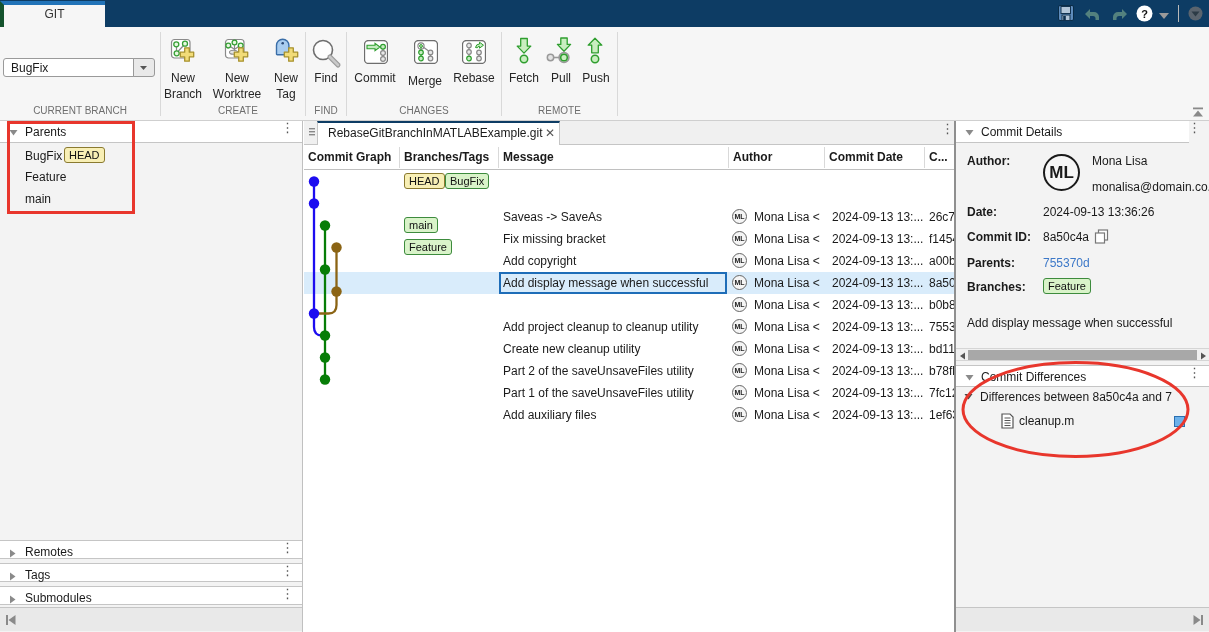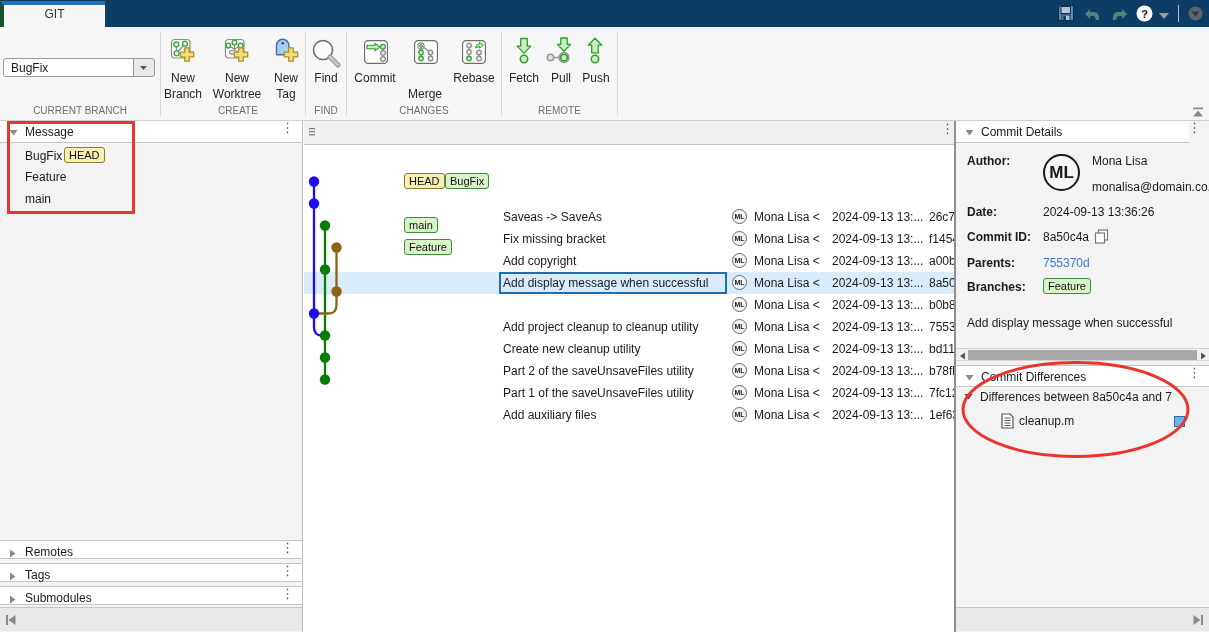--- a/index.html
+++ b/index.html
@@ -184,33 +184,33 @@
     <svg class="icn" style="left:583px;top:10px" width="24" height="28" viewBox="0 0 24 28">
       <path d="M12 1.2 l6.8 7 h-3.5 v7.6 h-6.6 v-7.6 h-3.5 z" fill="#c9eec0" stroke="#2e9e2e" stroke-width="1.3" stroke-linejoin="round"></path>
       <circle cx="12" cy="22" r="3.7" fill="#c9eec0" stroke="#2e9e2e" stroke-width="1.5"></circle>
     </svg>
 
     <div class="rlabel" style="left:153px;top:43px;width:60px">New<br>Branch</div>
     <div class="rlabel" style="left:202px;top:43px;width:70px">New<br>Worktree</div>
     <div class="rlabel" style="left:266px;top:43px;width:40px">New<br>Tag</div>
     <div class="rlabel" style="left:306px;top:43px;width:40px">Find</div>
     <div class="rlabel" style="left:350px;top:43px;width:50px">Commit</div>
-    <div class="rlabel" style="left:403px;top:59px;width:44px">Merge</div>
+    <div class="rlabel" style="left:403px;top:46px;width:44px">Merge</div>
     <div class="rlabel" style="left:451px;top:43px;width:46px">Rebase</div>
     <div class="rlabel" style="left:506px;top:43px;width:36px">Fetch</div>
     <div class="rlabel" style="left:548px;top:43px;width:26px">Pull</div>
     <div class="rlabel" style="left:580px;top:43px;width:32px">Push</div>
   </div>
 
   <div class="abs" id="leftpanel">
     <div class="acchead" style="top:0px">
       <svg class="tri" width="9" height="7">
           <path d="M0.5 1 L8.5 1 L4.5 6.5 Z" fill="#8a8a8a"></path>
         </svg>
-      <span class="lbl">Message</span>
+      <span class="lbl">Parents</span>
       <div class="kebab" style="left:281px;top:5px">⋮</div>
     </div>
     <div class="treeitem" style="top:28px">BugFix</div>
     <div class="badge byellow" style="left:64px;top:26px">HEAD</div>
     <div class="treeitem" style="top:49px">Feature</div>
     <div class="treeitem" style="top:71px">main</div>
 
     <div class="acchead" style="top:419px;height:19px;border-top:1px solid #c5c5c5">
       <svg class="tri" width="7" height="9">
           <path d="M1 0.5 L6.5 4.5 L1 8.5 Z" fill="#8a8a8a"></path>
@@ -242,21 +242,38 @@
     <div style="position:absolute;left:7px;top:0px;width:128px;height:93px;border:3px solid #e8362c"></div>
   </div>
 
   <div class="abs" id="center">
     <div id="tabbar">
       <svg style="position:absolute;left:4px;top:7px" width="8" height="10" viewBox="0 0 8 10">
         <rect x="1" y="0" width="6" height="1.4" fill="#888"></rect>
           <rect x="1" y="3" width="6" height="1.4" fill="#888"></rect>
           <rect x="1" y="6" width="6" height="1.4" fill="#888"></rect>
       </svg>
+      <div id="doctab">
+          <span style="position:absolute;left:10px;top:3px">RebaseGitBranchInMATLABExample.git</span>
+        <span style="position:absolute;left:227px;top:3px;color:#555">✕</span>
+      </div>
       <div class="kebab" style="left:637px;top:6px">⋮</div>
+    </div>
+    <div id="theader">
+      <div class="th" style="left:4px">Commit Graph</div>
+      <div class="th" style="left:100px">Branches/Tags</div>
+      <div class="th" style="left:199px">Message</div>
+      <div class="th" style="left:429px">Author</div>
+      <div class="th" style="left:525px">Commit Date</div>
+      <div class="th" style="left:625px">C...</div>
+      <div class="thsep" style="left:95px"></div>
+      <div class="thsep" style="left:194px"></div>
+      <div class="thsep" style="left:424px"></div>
+      <div class="thsep" style="left:520px"></div>
+      <div class="thsep" style="left:620px"></div>
     </div>
 
     <div class="row selrow" style="top:115px"></div>
 
     <svg style="position:absolute;left:0px;top:49px" width="96" height="222" viewBox="0 0 96 222">
       <path d="M10 11.5 V143.5" stroke="#1d0df0" stroke-width="2.3" fill="none"></path>
       <path d="M10 143.5 V157 Q10 165.5 18 165.5 H21" stroke="#1d0df0" stroke-width="2.3" fill="none"></path>
       <path d="M21 55.5 V209.5" stroke="#077d07" stroke-width="2.3" fill="none"></path>
       <path d="M32.5 77.5 V135 Q32.5 143.5 24.5 143.5 H10" stroke="#8b6414" stroke-width="2.3" fill="none"></path>
       <circle cx="10" cy="11.5" r="5.2" fill="#1d0df0"></circle>

